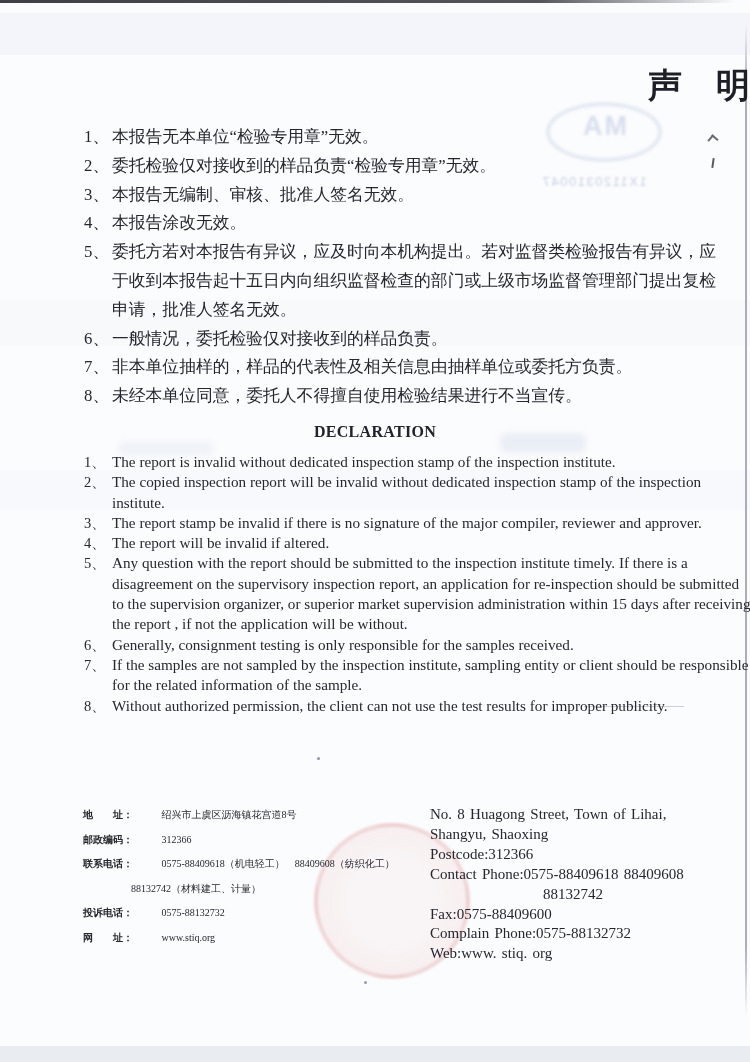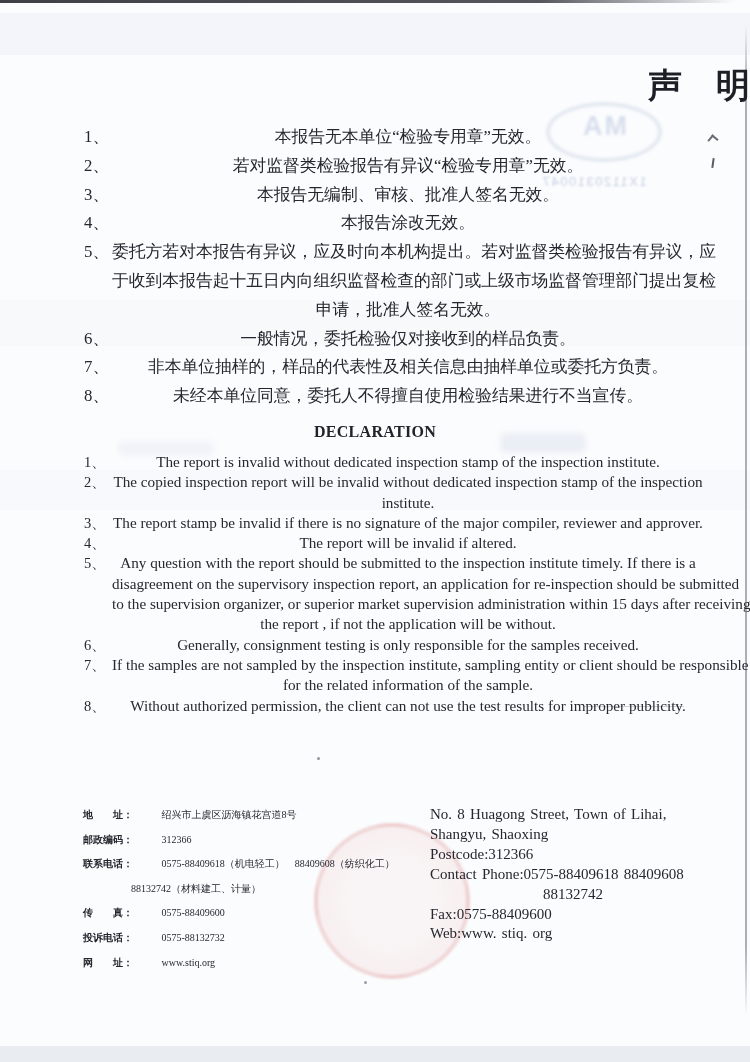--- a/index.html
+++ b/index.html
@@ -22,21 +22,21 @@
     background:linear-gradient(180deg,rgba(150,156,166,0) 0%,#a9aeb8 6%,#a9aeb8 93%,rgba(150,156,166,0) 100%);}
   
   .title-cn{position:absolute;top:63px;left:0;width:100%;text-align:right;
     font-size:34px;font-weight:bold;color:#1e1e26;}
   
   .cn-list{position:absolute;left:84px;top:123px;width:620px;
     font-size:16.8px;line-height:28.8px;color:#26262e;}
   .item{display:flex;}
   .item .num{flex:none;width:28px;}
   .item .lines{flex:1;min-width:0;}
-  .item .lines div{white-space:nowrap;text-align:center;}
+  .item .lines div{white-space:nowrap;}
   
   .title-en{position:absolute;top:423px;left:0;width:100%;text-align:center;
     font-size:16px;font-weight:bold;letter-spacing:.3px;color:#22222a;}
   
   .en-list{position:absolute;left:84px;top:452px;width:620px;
     font-size:15.2px;line-height:20.3px;color:#27272f;}
   .en-list .item .num{width:28px;font-size:14.5px;}
   
   .contact-cn{position:absolute;left:83px;top:803px;width:350px;
     font-size:10px;line-height:24.6px;color:#26262e;}
@@ -110,21 +110,21 @@
       <div class="item">
         <span class="num">1、</span>
         <span class="lines">
           <div>本报告无本单位“检验专用章”无效。</div>
         </span>
       </div>
 
       <div class="item">
         <span class="num">2、</span>
         <span class="lines">
-          <div>若对监督类检验报告有异议“检验专用章”无效。</div>
+          <div>委托检验仅对接收到的样品负责“检验专用章”无效。</div>
         </span>
       </div>
 
       <div class="item">
         <span class="num">3、</span>
         <span class="lines">
           <div>本报告无编制、审核、批准人签名无效。</div>
         </span>
       </div>
 
@@ -247,24 +247,20 @@
       <div class="row">
         <span class="cl-label">联系电话：</span>
         <span class="cl-value">0575-88409618（机电轻工）　88409608（纺织化工）</span>
       </div>
 
       <div class="row">
         
         <span class="cl-value">88132742（材料建工、计量）</span>
       </div>
 
-      <div class="row">
-        <span class="cl-label">传　　真：</span>
-        <span class="cl-value">0575-88409600</span>
-      </div>
 
       <div class="row">
         <span class="cl-label">投诉电话：</span>
         <span class="cl-value">0575-88132732</span>
       </div>
 
       <div class="row">
         <span class="cl-label">网　　址：</span>
         <span class="cl-value">www.stiq.org</span>
       </div>
@@ -277,17 +273,18 @@
       <div class="line">Shangyu, Shaoxing</div>
 
       <div class="line">Postcode:312366</div>
 
       <div class="line">Contact Phone:0575-88409618 88409608</div>
 
       <div class="line">88132742</div>
 
       <div class="line">Fax:0575-88409600</div>
 
+      <div class="line">Complain Phone:0575-88132732</div>
 
       <div class="line">Web:www. stiq. org</div>
     </div>
 
 </div>
 
 </body></html>

